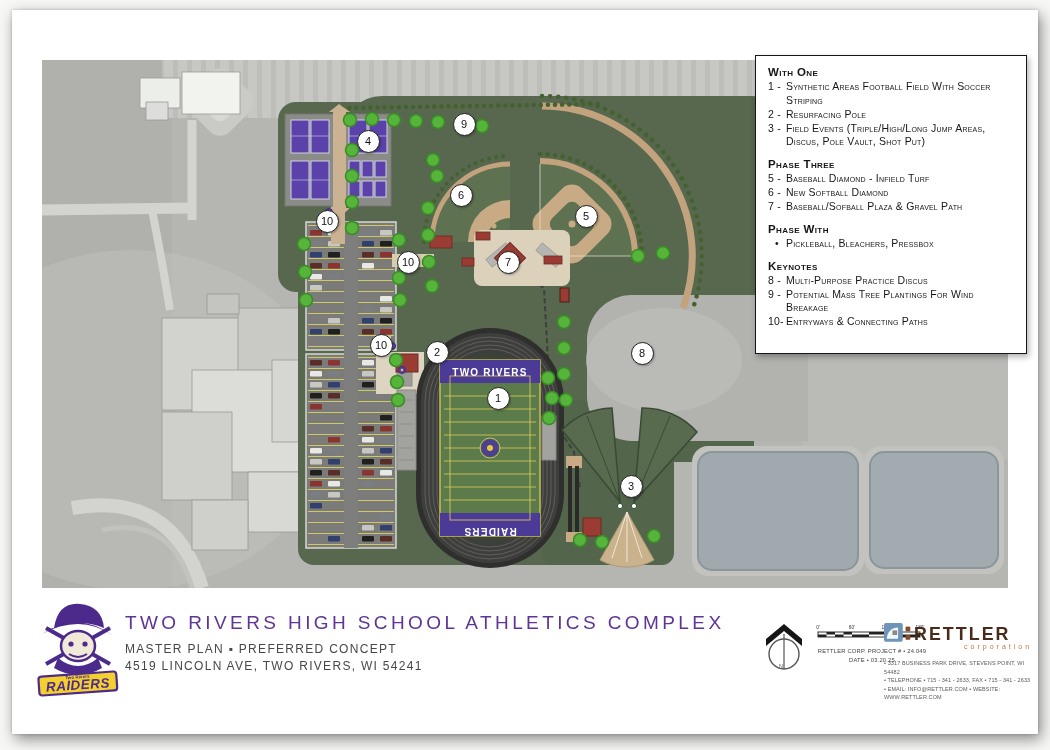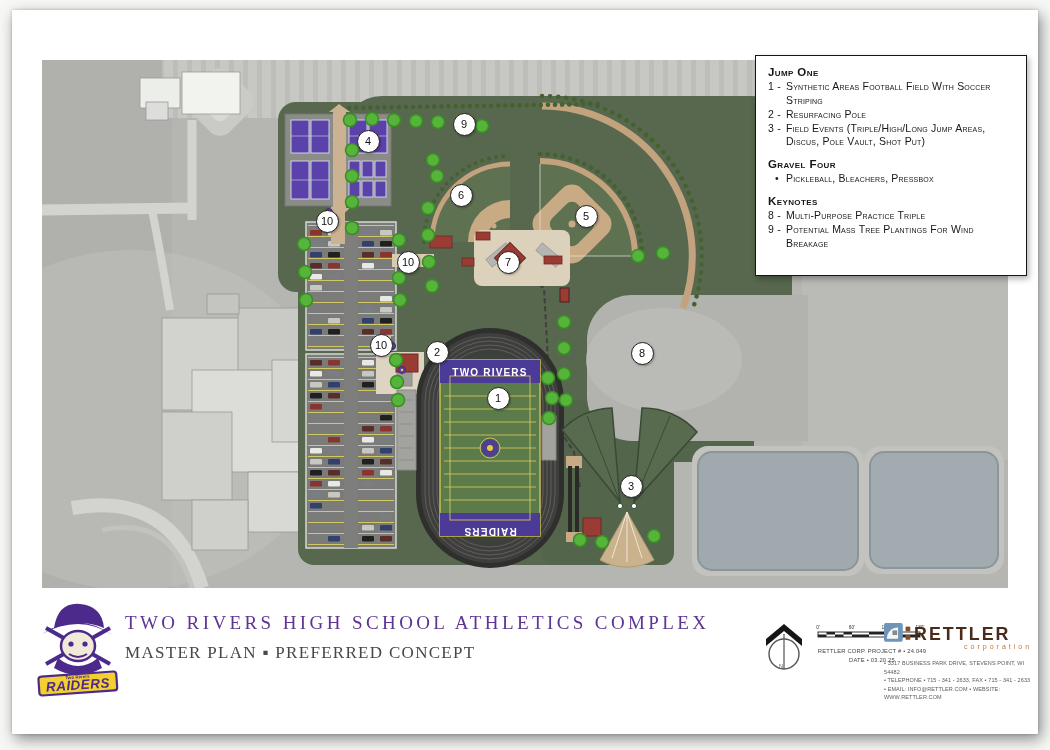--- a/index.html
+++ b/index.html
@@ -15,23 +15,23 @@
   .legend{position:absolute;left:743px;top:45px;width:272px;background:#fff;border:1.6px solid #161616;
           padding:10px 10px 12px 12px;box-sizing:border-box;box-shadow:2px 3px 6px rgba(0,0,0,.3);
           font-variant:small-caps;color:#151515;}
   .legend .sec{margin-bottom:9px;}
   .legend .sec:last-child{margin-bottom:12px;}
   .legend .sec-title{font-size:11.5px;letter-spacing:.4px;margin-bottom:2px;font-weight:600;}
   .legend .li{display:flex;font-size:10.5px;line-height:1.32;letter-spacing:.2px;}
   .legend .li .k{flex:0 0 18px;}
   .legend .li .t{flex:1;}
   
-  .tblock{position:absolute;left:113px;top:602px;font-family:Liberation Serif, serif;}
+  .tblock{position:absolute;left:113px;top:602px;}
   .tblock .title{color:#5e3494;font-size:19px;letter-spacing:3.4px;margin-bottom:7px;}
-  .tblock .sub{color:#474747;font-size:17px;letter-spacing:1.3px;line-height:1.45;}
+  .tblock .sub{color:#474747;font-size:12px;letter-spacing:1.3px;line-height:1.45;}
   .rlogo{position:absolute;left:24px;top:584px;width:84px;height:112px;}
   
   .north{position:absolute;left:746px;top:612px;width:52px;height:56px;}
   .scaleblock{position:absolute;left:800px;top:614px;width:120px;text-align:center;}
   .scaleblock .pline{font-size:5.8px;color:#444;letter-spacing:.2px;line-height:1.5;}
   .firm{position:absolute;left:872px;top:610px;width:150px;}
   .firm .addr{font-size:5.5px;color:#5a5a56;line-height:1.55;letter-spacing:.1px;margin-top:3px;}
 </style>
 </head>
 <body>
@@ -388,50 +388,69 @@
         <div class="marker" style="left: 410.5px; top: 52.5px;">9</div>
         <div class="marker" style="left: 273.5px; top: 149.5px;">10</div>
         <div class="marker" style="left: 354.5px; top: 190.5px;">10</div>
         <div class="marker" style="left: 327.5px; top: 273.5px;">10</div>
       </div>
 
   </div>
 
   <div class="legend">
     <div class="sec">
-      <div class="sec-title">Jump One</div>
+      <div class="sec-title">With One</div>
       <div class="li">
           <span class="k">1 -</span>
           <span class="t">Synthetic Areas Football Field With Soccer Striping</span>
         </div>
       <div class="li">
           <span class="k">2 -</span>
           <span class="t">Resurfacing Pole</span>
         </div>
       <div class="li">
           <span class="k">3 -</span>
           <span class="t">Field Events (Triple/High/Long Jump Areas, Discus, Pole Vault, Shot Put)</span>
         </div>
     </div>
     <div class="sec">
-      <div class="sec-title">Gravel Four</div>
+      <div class="sec-title">Phase Three</div>
+      <div class="li">
+          <span class="k">5 -</span>
+          <span class="t">Baseball Diamond - Infield Turf</span>
+        </div>
+      <div class="li">
+          <span class="k">6 -</span>
+          <span class="t">New Softball Diamond</span>
+        </div>
+      <div class="li">
+          <span class="k">7 -</span>
+          <span class="t">Baseball/Sofball Plaza &amp; Gravel Path</span>
+        </div>
+    </div>
+    <div class="sec">
+      <div class="sec-title">Phase With</div>
       <div class="li">
           <span class="k" style="text-align:center">•</span>
           <span class="t">Pickleball, Bleachers, Pressbox</span>
         </div>
     </div>
     <div class="sec">
       <div class="sec-title">Keynotes</div>
       <div class="li">
           <span class="k">8 -</span>
-          <span class="t">Multi-Purpose Practice Triple</span>
+          <span class="t">Multi-Purpose Practice Discus</span>
         </div>
       <div class="li">
           <span class="k">9 -</span>
           <span class="t">Potential Mass Tree Plantings For Wind Breakage</span>
+        </div>
+      <div class="li">
+          <span class="k">10-</span>
+          <span class="t">Entryways &amp; Connecting Paths</span>
         </div>
     </div>
   </div>
 
   <svg class="rlogo" viewBox="0 0 84 112">
     <g stroke="#4b2a8c">
       <line x1="10" y1="70" x2="74" y2="34" stroke-width="4"></line>
       <line x1="10" y1="34" x2="74" y2="70" stroke-width="4"></line>
     </g>
     <path d="M6,40 Q42,16 78,42 Q60,30 42,30 Q24,30 6,40 Z" fill="#4b2a8c"></path>
@@ -444,20 +463,21 @@
     <g transform="rotate(-4 42 92)">
       <rect x="3" y="80" width="78" height="19" rx="3" fill="#f3d02f" stroke="#4b2a8c" stroke-width="2.2"></rect>
       <text x="42" y="84.5" text-anchor="middle" font-size="4.6" fill="#4b2a8c" font-weight="bold">Two Rivers</text>
       <text x="42" y="95.5" text-anchor="middle" font-size="13.5" font-weight="bold" font-style="italic" fill="#4b2a8c" letter-spacing="0.5">RAIDERS</text>
     </g>
   </svg>
 
   <div class="tblock">
     <div class="title">TWO RIVERS HIGH SCHOOL ATHLETICS COMPLEX</div>
     <div class="sub">MASTER PLAN  ▪  PREFERRED CONCEPT</div>
+    <div class="sub">4519 LINCOLN AVE, TWO RIVERS, WI 54241</div>
   </div>
 
   <svg class="north" viewBox="0 0 52 56">
     <circle cx="26" cy="32" r="15" fill="none" stroke="#555" stroke-width="1.4"></circle>
     <line x1="26" y1="12" x2="26" y2="47" stroke="#555" stroke-width="1.2"></line>
     <path d="M8,24 L26,9 L44,24 L44,17 L26,2 L8,17 Z" fill="#161616"></path>
     <text x="21" y="46" font-size="5.5" fill="#555">N</text>
   </svg>
 
   <div class="scaleblock">

